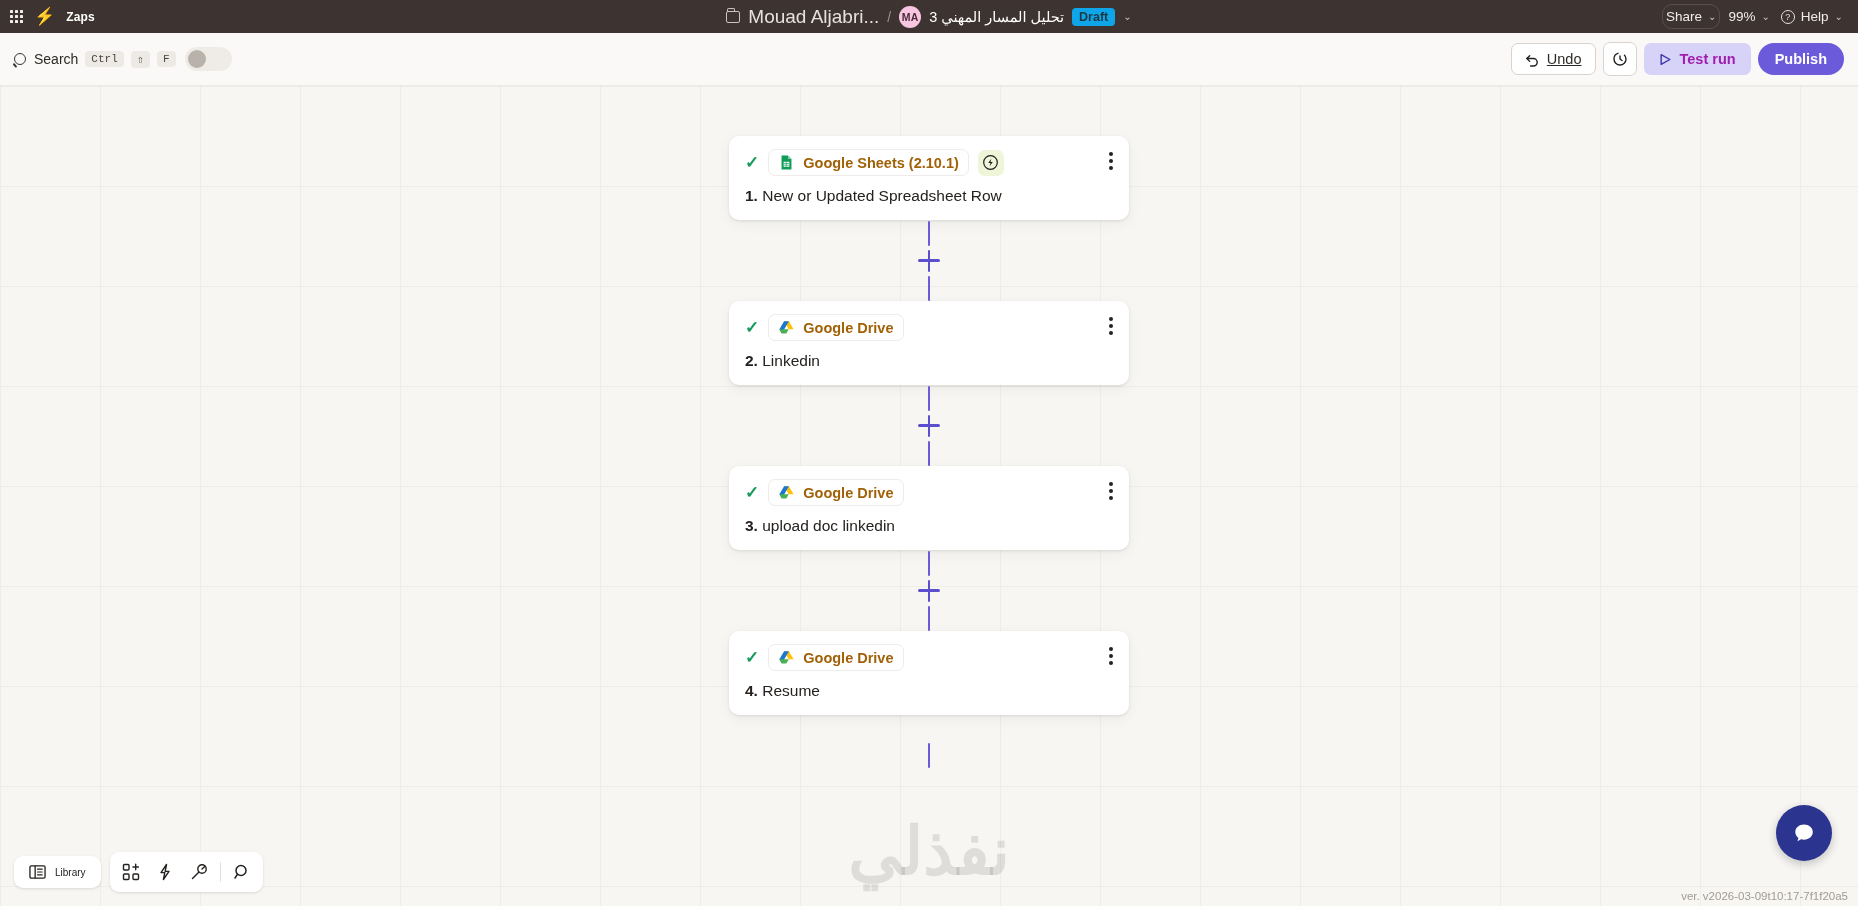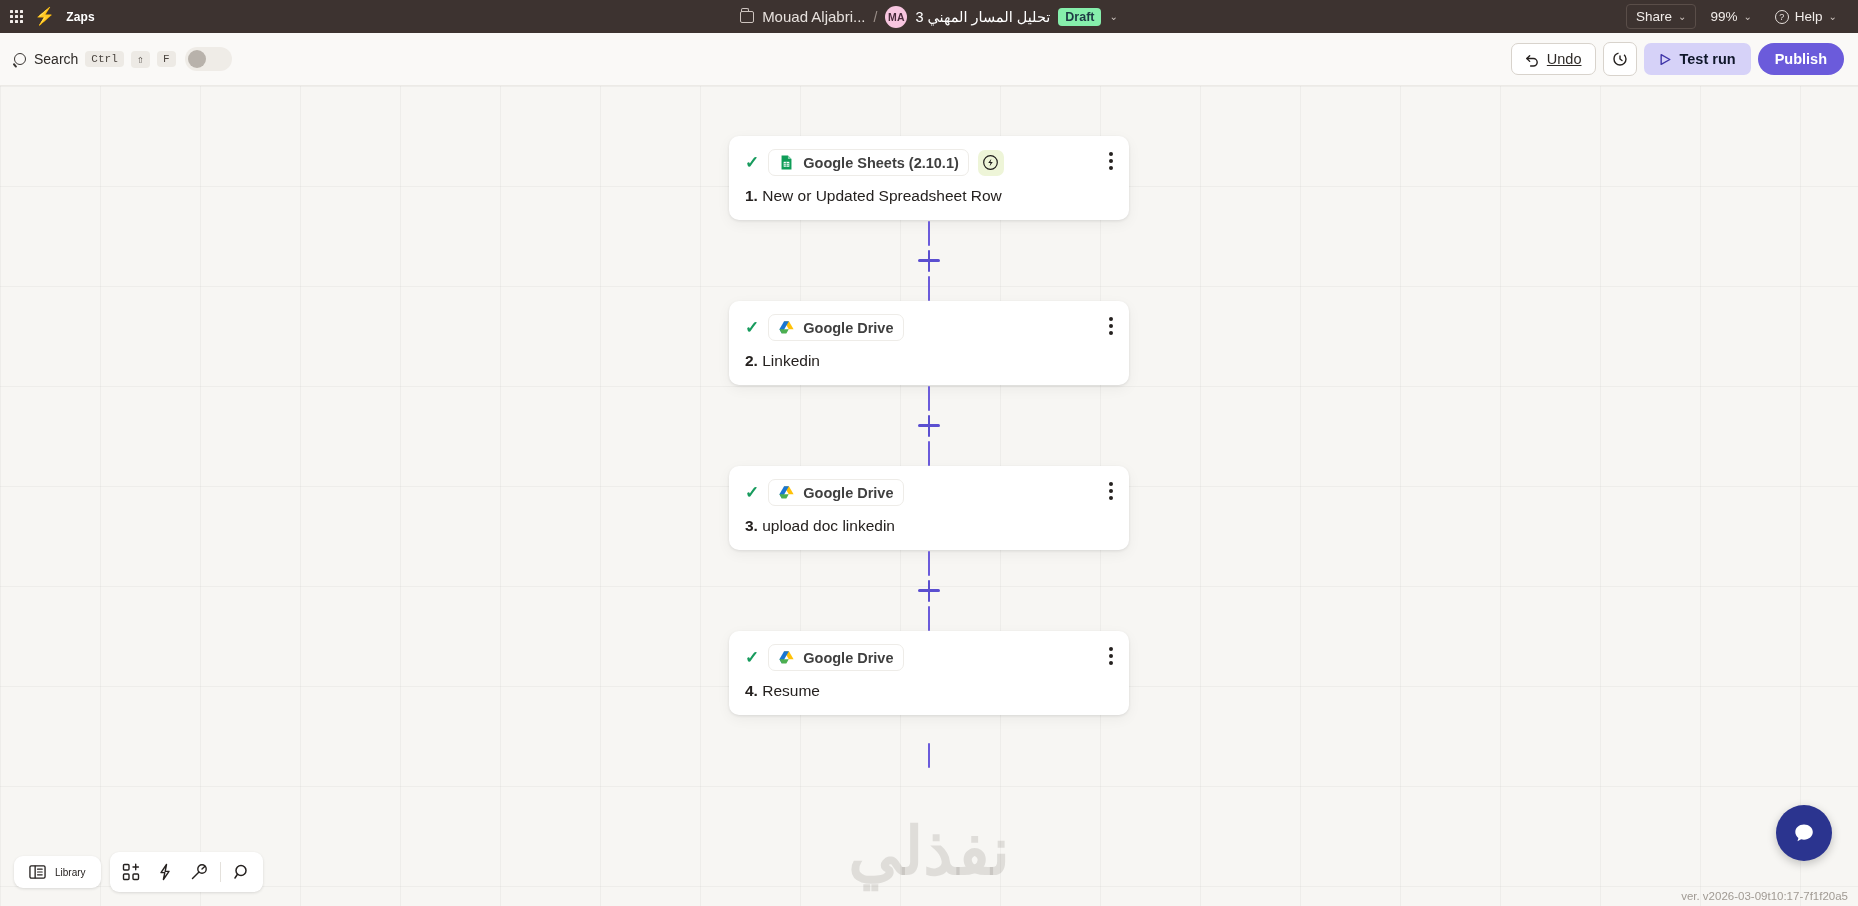--- a/index.html
+++ b/index.html
@@ -27,41 +27,41 @@
   .zaps-label { font-weight: bold; font-size: 12px; letter-spacing: .2px; color: #fff; }
 
   .tb-center {
     position: absolute; left: 0; right: 0;
     display: flex; align-items: center; justify-content: center;
     gap: 8px; pointer-events: none;
   }
   .tb-center > * { pointer-events: auto; }
   .folder-ico { width: 14px; height: 12px; border: 1.6px solid #cdc4bf; border-radius: 2px; position: relative; }
   .folder-ico::before { content:""; position:absolute; top:-4px; left:0; width:6px; height:3px; border:1.6px solid #cdc4bf; border-bottom:none; border-radius:2px 2px 0 0; }
-  .owner { font-size: 15px; color: #e7e1dd; }
+  .owner { font-size: 19px; color: #e7e1dd; }
   .slash { color: #9d918b; font-size: 14px; }
   .avatar {
     width: 22px; height: 22px; border-radius: 50%;
     background: #f8c6e0; color: #4a2c3c;
     font-size: 10.5px; font-weight: bold;
     display: flex; align-items: center; justify-content: center;
     letter-spacing: .3px;
   }
   .zap-title { font-size: 14.5px; color: #ffffff; direction: rtl; }
   .draft-badge {
-    background: #86efac; color: #1d3a44;
+    background: #0ea5e9; color: #1d3a44;
     font-size: 12.5px; font-weight: bold;
     padding: 2px 7px; border-radius: 4px;
   }
   .caret { font-size: 10px; color: #cdc4bf; }
 
   .tb-right { margin-left: auto; display: flex; align-items: center; gap: 5px; padding-right: 12px; }
   .tb-btn {
     display: flex; align-items: center; gap: 6px;
-    padding: 4px 9px; border-radius: 4px;
+    padding: 4px 3px; border-radius: 10px;
     font-size: 13.5px; color: #f1ece9; cursor: pointer;
     background: transparent; border: none;
   }
   .tb-btn.outlined { border: 1px solid #5a4e49; }
   .help-circle {
     width: 14px; height: 14px; border-radius: 50%;
     border: 1.5px solid #e7e1dd; font-size: 9px;
     display: flex; align-items: center; justify-content: center; color: #e7e1dd;
   }
 
@@ -102,21 +102,21 @@
     border-radius: 7px; padding: 7px 13px;
     font-size: 14.5px; color: #2e2a27; cursor: pointer; text-decoration: underline;
   }
   .btn-icon-sq {
     width: 34px; height: 34px; border: 1px solid #d8d3cc; background:#fff;
     border-radius: 7px; display:flex; align-items:center; justify-content:center;
     cursor:pointer;
   }
   .btn-testrun {
     display:flex; align-items:center; gap:8px;
-    background: #d6d2f8; color: #0f172a;
+    background: #d6d2f8; color: #a21caf;
     border: none; border-radius: 7px; padding: 8px 15px;
     font-size: 14.5px; font-weight: 600; cursor:pointer;
   }
   .btn-publish {
     background: #6b5bdb; color: #fff; border: none; border-radius: 16px;
     padding: 8px 17px; font-size: 14.5px; font-weight: 600; cursor:pointer;
   }
 
   
   .canvas {
@@ -140,21 +140,21 @@
     padding: 13px 16px 15px 16px;
     position: relative;
   }
   .card-head { display:flex; align-items:center; gap: 9px; }
   .check { color: #179b5d; font-size: 17px; line-height: 1; font-weight: 600; }
   .app-pill {
     display: flex; align-items: center; gap: 8px;
     border: 1px solid #eeece8; border-radius: 7px;
     padding: 4px 9px; background: #fff;
   }
-  .app-name { font-size: 14.5px; font-weight: bold; color: #404040; white-space: nowrap; }
+  .app-name { font-size: 14.5px; font-weight: bold; color: #a16207; white-space: nowrap; }
   .badge-instant {
     width: 26px; height: 26px; border-radius: 7px;
     background: #eef5d8; display:flex; align-items:center; justify-content:center;
   }
   .kebab { position: absolute; right: 16px; top: 16px; display:flex; flex-direction:column; gap:3px; cursor:pointer; }
   .kebab i { width: 4px; height: 4px; border-radius:50%; background:#25211f; display:block; }
   .card-title { margin-top: 11px; font-size: 15.5px; color: #25211f; }
   .card-title b { font-weight: bold; }
 
   

